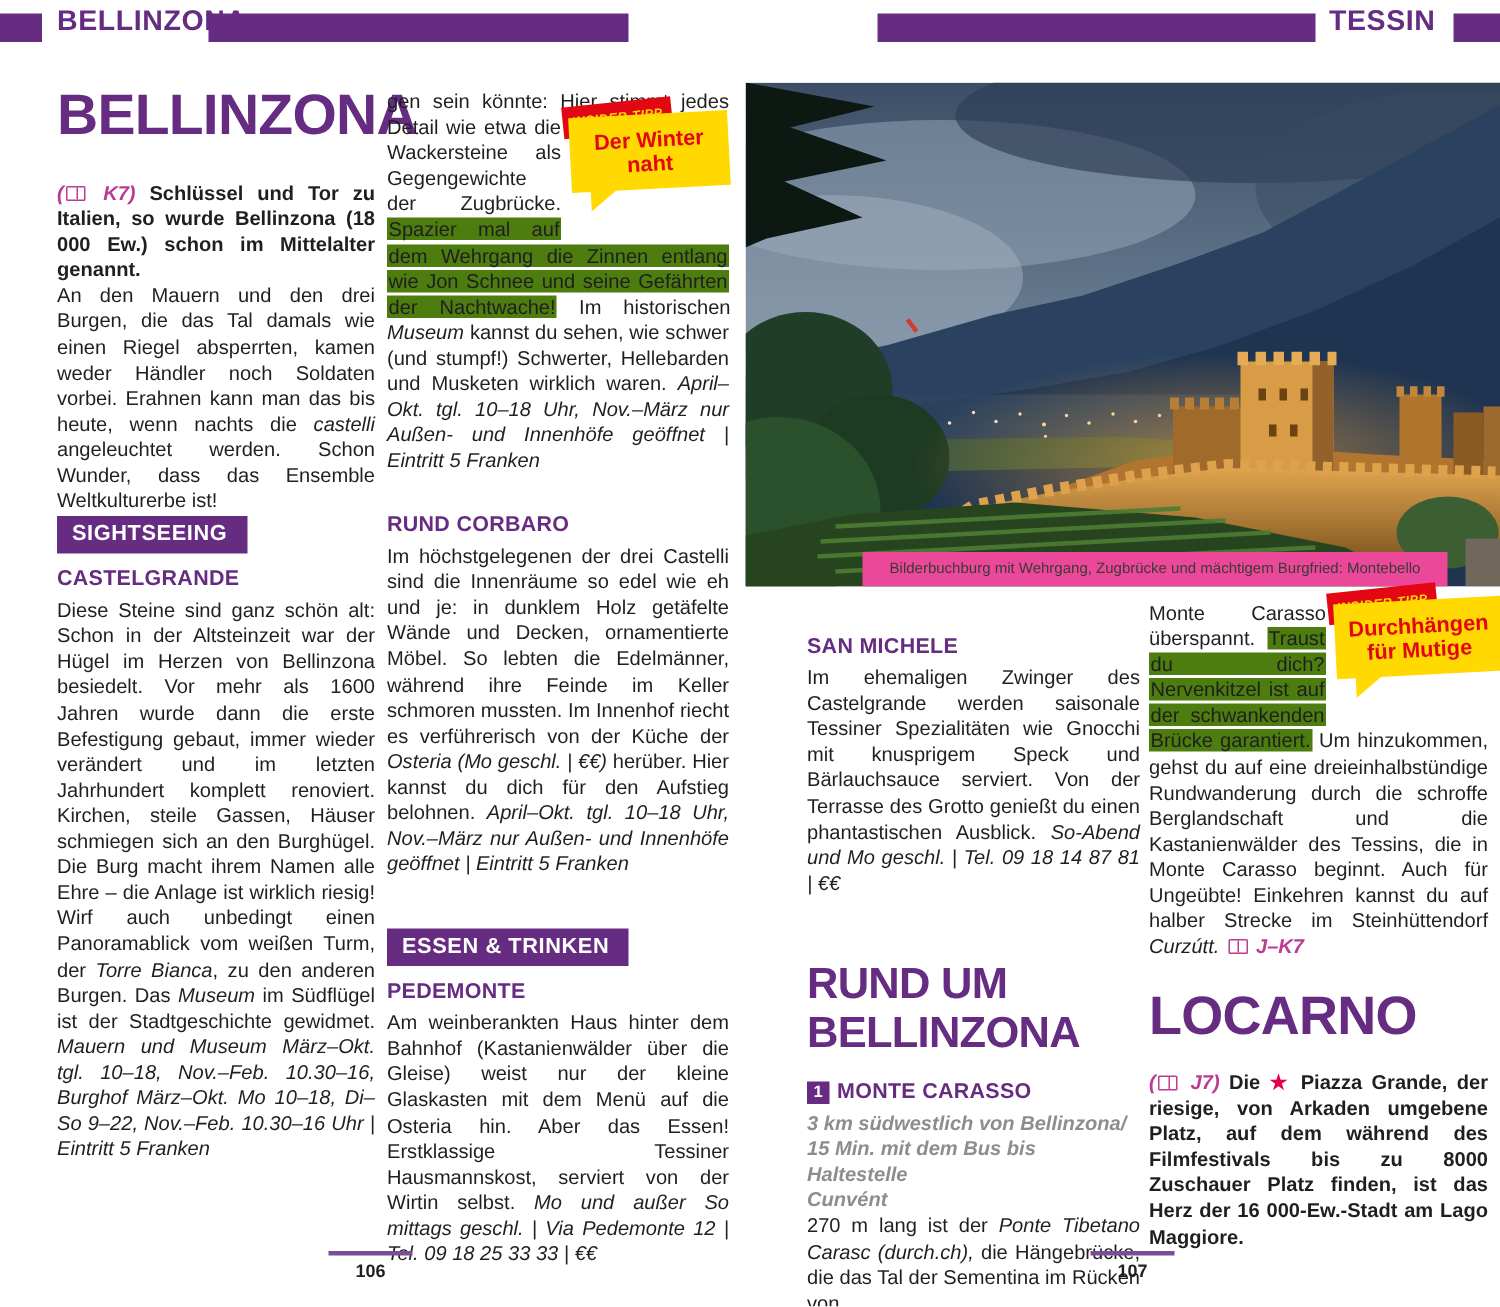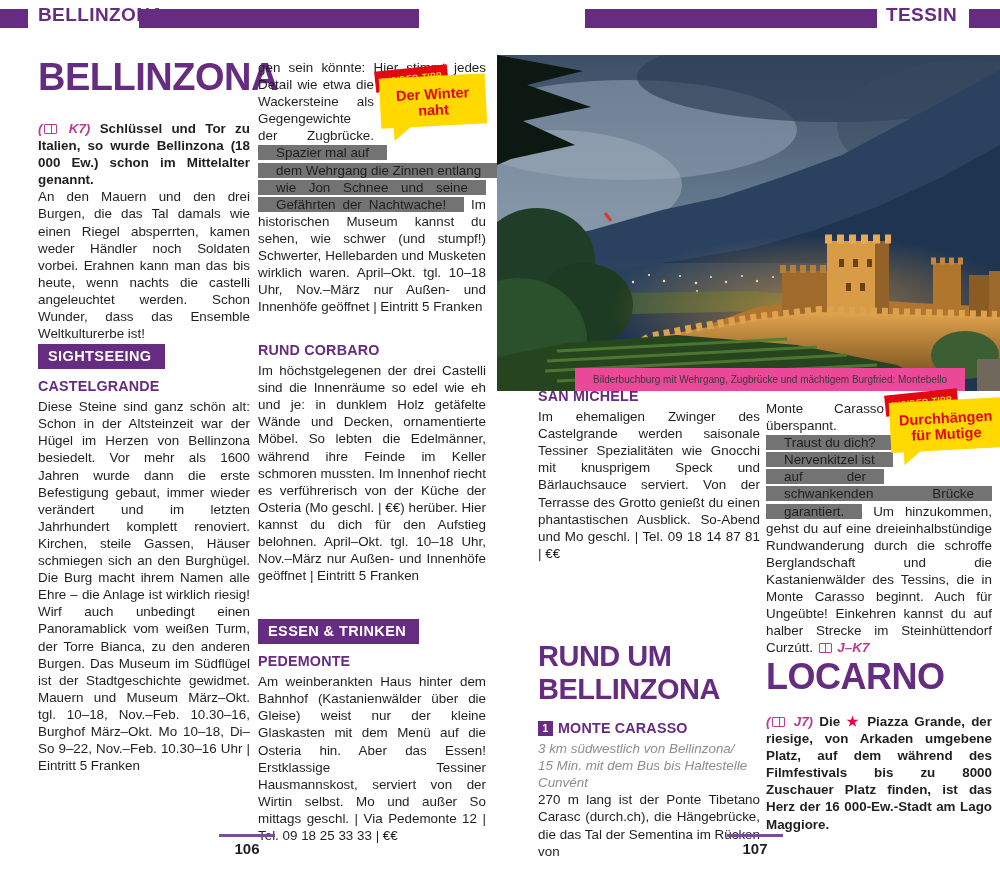--- a/index.html
+++ b/index.html
@@ -5,23 +5,23 @@
   html,body{margin:0;padding:0;background:#ffffff;}
   #page{position:relative;width:1000px;height:871px;background:#ffffff;overflow:hidden;
         font-family:"Liberation Sans",sans-serif;color:#1f1f1f;}
   .abs{position:absolute;}
   
   .hd-bar{position:absolute;top:9px;height:19px;background:#662c81;}
   .hd-title{position:absolute;top:4px;font-size:19px;font-weight:bold;color:#662c81;letter-spacing:.4px;}
   
   .txt{font-size:13.4px;line-height:17.1px;text-align:justify;color:#1f1f1f;hyphens:auto;-webkit-hyphens:auto;}
   .txt p{margin:0;}
-  .it{}
+  .it{font-style:italic;}
   .b{font-weight:bold;}
-  .hl{background:#737373;padding:0 18px;box-decoration-break:clone;-webkit-box-decoration-break:clone;}
+  .hl{background:#4d7c0f;padding:0 1px;box-decoration-break:clone;-webkit-box-decoration-break:clone;}
   .ref{color:#bc3b92;font-style:italic;font-weight:bold;}
   .star{color:#e40046;font-style:normal;}
   .dir{color:#8d8d8d;font-style:italic;white-space:pre-line;}
   .subhead{color:#662c81;font-weight:bold;font-size:14.3px;letter-spacing:.2px;margin:0 0 3px 0;}
   .bar{display:inline-block;background:#662c81;color:#fff;font-weight:bold;font-size:14.5px;
        letter-spacing:.4px;padding:4px 13px 4px 10px;margin:0 0 9px 0;}
   .bigtitle{color:#662c81;font-weight:bold;letter-spacing:-.5px;margin:0;}
   h1.bigtitle{font-size:38px;line-height:40px;margin-bottom:23px;}
   h2.bigtitle.two{font-size:29px;line-height:33px;margin-bottom:14px;white-space:pre-line;}
   h2.bigtitle.loc{font-size:36px;line-height:38px;margin-bottom:17px;}
@@ -47,21 +47,21 @@
        border-style:solid;border-width:14px 15px 0 3px;
        border-color:#ffd900 transparent transparent transparent;transform:skewX(-12deg);}
   
   #photo{position:absolute;left:497px;top:55px;width:503px;height:336px;overflow:hidden;}
   #photo svg{display:block;}
   .caption{position:absolute;left:78px;bottom:0;width:390px;background:#ec4899;color:#3a3a3a;
        font-size:10px;line-height:23px;height:23px;text-align:center;white-space:nowrap;}
   
   .pgblock{position:absolute;width:62px;text-align:center;}
   .pg-rule{height:2.5px;background:#7a4e97;margin:0 3px 3px 3px;}
-  .pg-num{font-size:15px;font-weight:bold;color:#1f1f1f;}
+  .pg-num{font-size:12px;font-weight:bold;color:#1f1f1f;}
 </style>
 </head>
 <body>
 
 <div id="page">
 
   <div class="hd-bar" style="left:0;width:28px;"></div>
   <div class="hd-title" style="left:38px;">BELLINZONA</div>
   <div class="hd-bar" style="left:139px;width:280px;"></div>
   <div class="hd-bar" style="left:585px;width:292px;"></div>
@@ -186,30 +186,30 @@
           <path d="M48,316 L350,300"></path>
         <path d="M60,326 L380,310"></path>
           <path d="M90,334 L410,320"></path>
       </g>
       <ellipse cx="468" cy="300" rx="34" ry="24" fill="#3c5e33"></ellipse>
       <rect x="480" y="304" width="23" height="32" fill="#70685a"></rect>
     </svg>
     <div class="caption">Bilderbuchburg mit Wehrgang, Zugbrücke und mächtigem Burgfried: Montebello</div>
   </div>
 
-  <div class="abs txt" style="left:538px;top:388px;width:222px;">
+  <div class="abs txt" style="left:538px;top:423px;width:222px;">
     <h3 class="subhead">SAN MICHELE</h3>
     <p><span>Im ehemaligen Zwinger des Castelgrande werden saisonale Tessiner Spezialitäten wie Gnocchi mit knusprigem Speck und Bärlauchsauce serviert. Von der Terrasse des Grotto genießt du einen phantastischen Ausblick. </span><span class="it">So-Abend und Mo geschl. | Tel. 09 18 14 87 81 | €€</span></p>
   </div>
 
   <div class="abs txt" style="left:538px;top:612px;width:222px;margin-top:28px;">
     <h2 class="bigtitle two">RUND UM
 BELLINZONA</h2>
     <h3 class="subhead"><span class="numbadge">1</span><span>MONTE CARASSO</span></h3>
-    <p class="dir" style="text-align:left;">3 km südwestlich von Bellinzona/
+    <p class="dir" style="text-align:left;font-weight:bold;">3 km südwestlich von Bellinzona/
 15 Min. mit dem Bus bis Haltestelle
 Cunvént</p>
     <p><span>270 m lang ist der </span><span class="it">Ponte Tibetano Carasc (durch.ch),</span><span> die Hängebrücke, die das Tal der Sementina im Rücken von</span></p>
   </div>
 
   <div class="abs txt" style="left:766px;top:400px;width:226px;">
     <p>
       <span class="tip-float t2">
         <span class="tip-inner" style="display:block;">
           <span class="tip-ribbon" style="display:inline-block;">INSIDER-TIPP</span>

